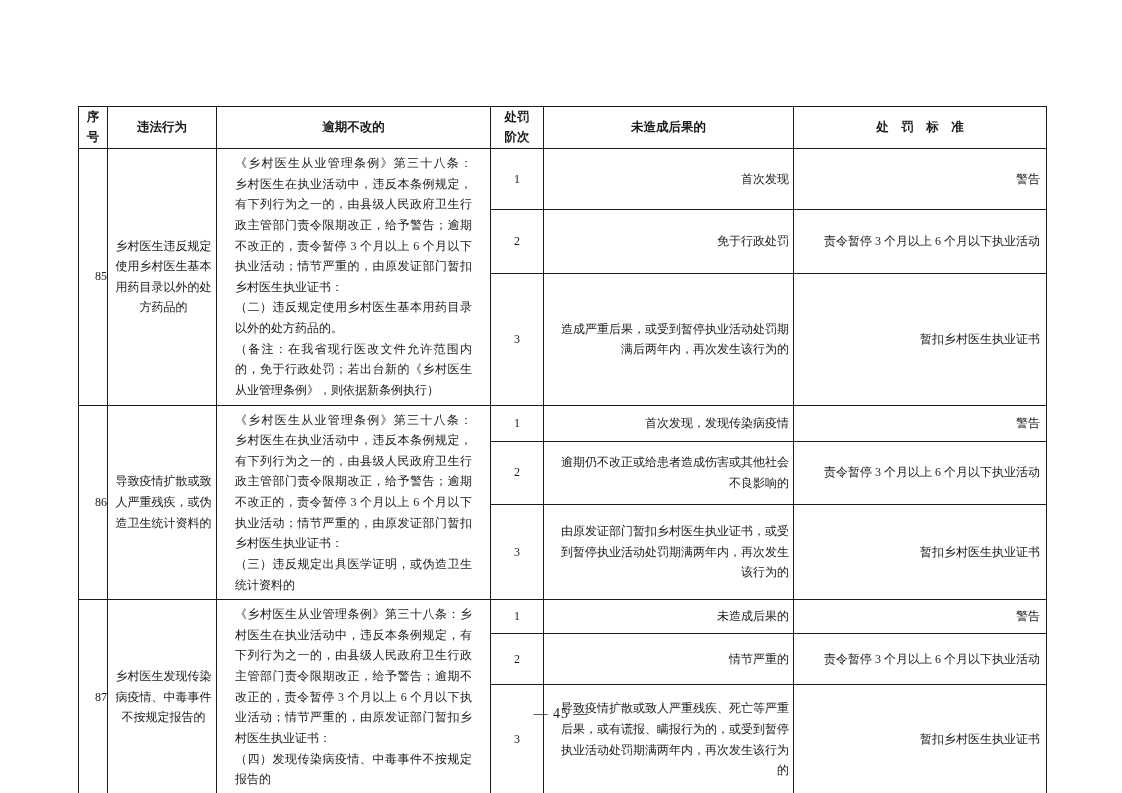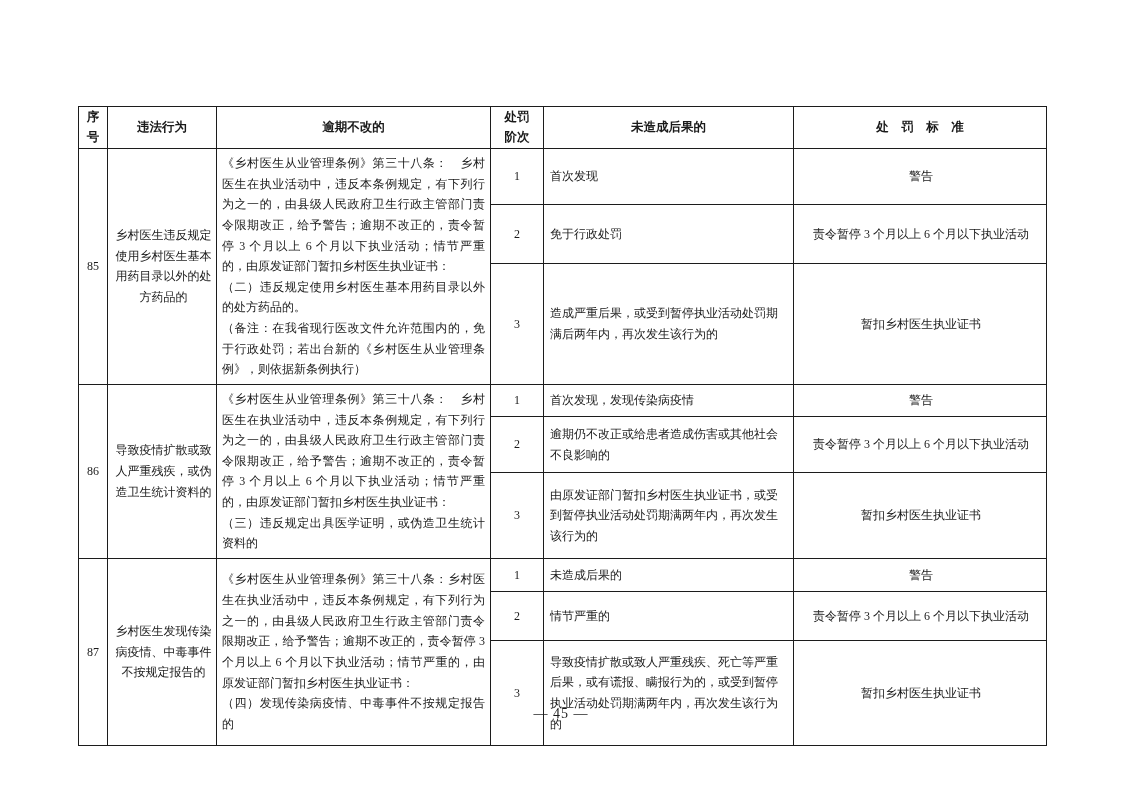--- a/index.html
+++ b/index.html
@@ -31,32 +31,32 @@
     overflow: hidden;
   }
   tr.hdr td {
     font-family: "Liberation Sans", "DejaVu Sans", sans-serif;
     font-weight: bold;
     font-size: 12.5px;
     text-align: center;
     white-space: pre-line;
     line-height: 1.55;
   }
-  td.c-seq { text-align: center; font-size: 12.5px; }
+  td.c-seq { text-align: right; font-size: 12.5px; }
   td.c-beh { padding: 3px 4px 3px 7px; text-align: center; line-height: 1.85; }
   td.c-basis {
-    padding: 4px 5px;
+    padding: 4px 18px;
     text-align: justify;
     white-space: pre-line;
     line-height: 1.8;
     vertical-align: middle;
   }
   td.c-lvl { text-align: center; font-size: 12.5px; }
-  td.c-circ { padding: 3px 4px 3px 6px; text-align: left; }
-  td.c-std { padding: 3px 6px 3px 8px; text-align: center; }
+  td.c-circ { padding: 3px 4px 3px 6px; text-align: right; }
+  td.c-std { padding: 3px 6px 3px 8px; text-align: right; }
   .page-num {
     position: absolute;
     left: 0; top: 706px; width: 1122px;
     text-align: center;
     font-size: 14px;
     letter-spacing: 1px;
     color: #1a1a1a;
   }
 </style>
 </head>

